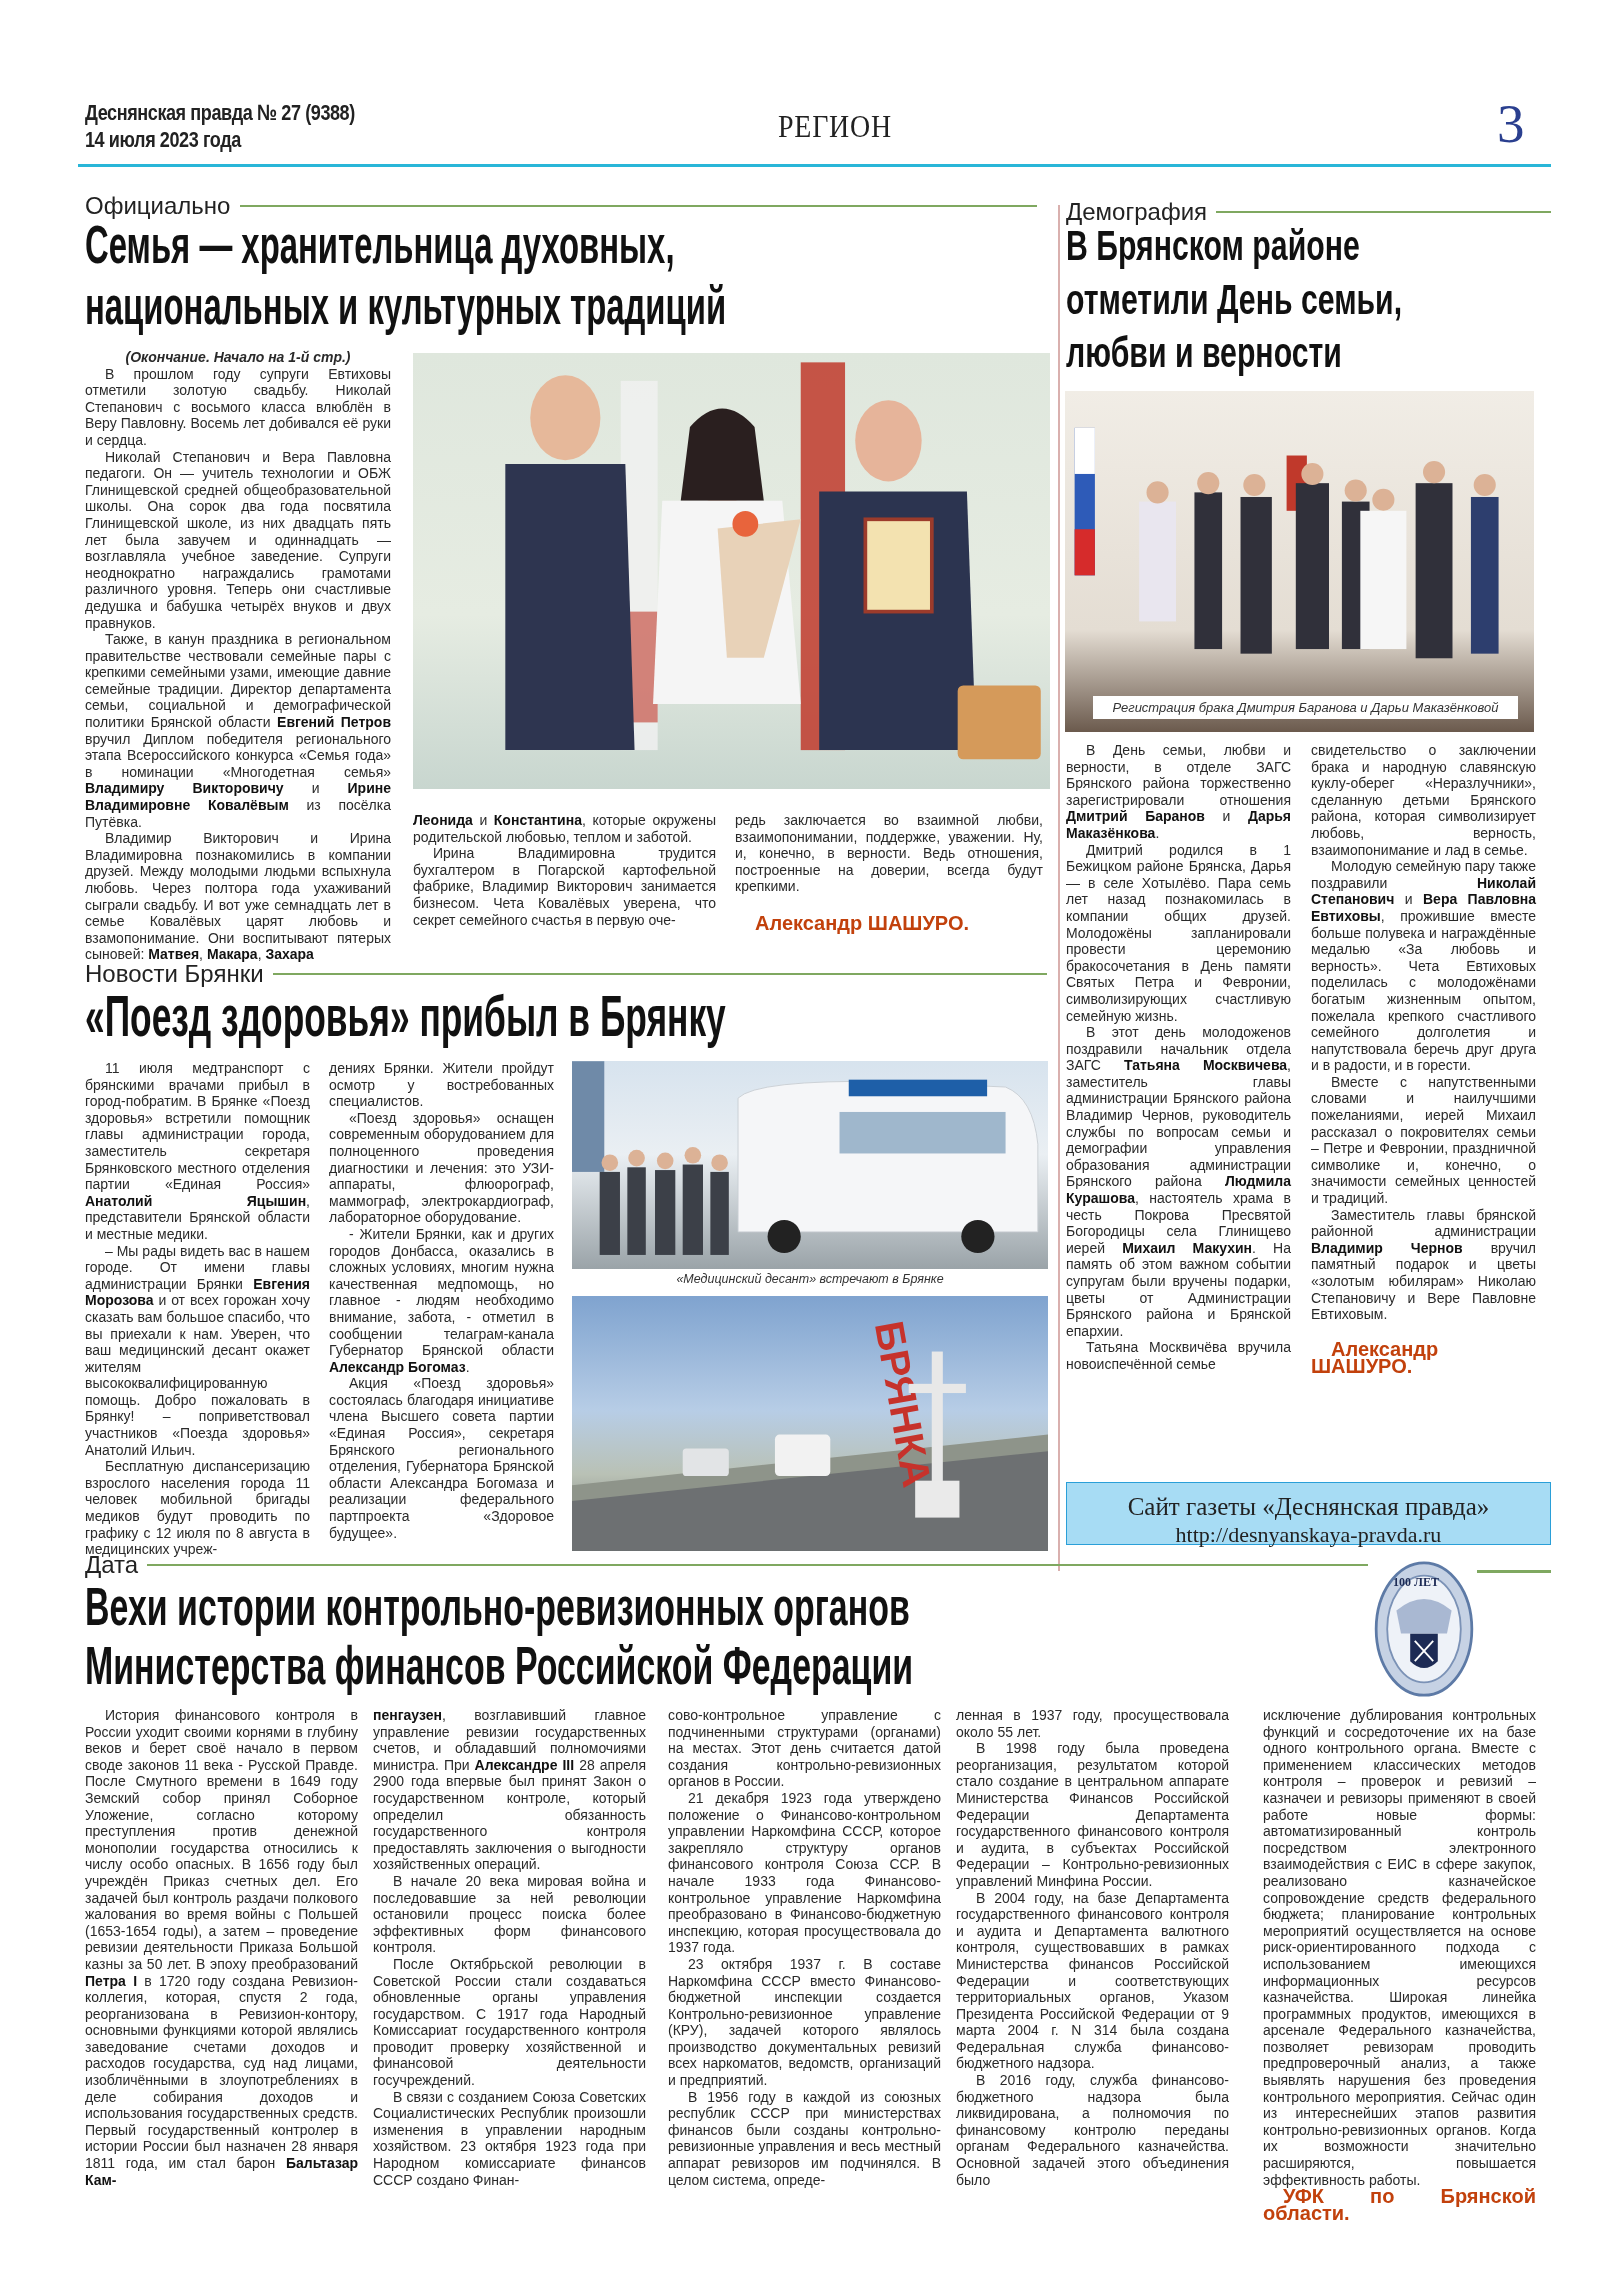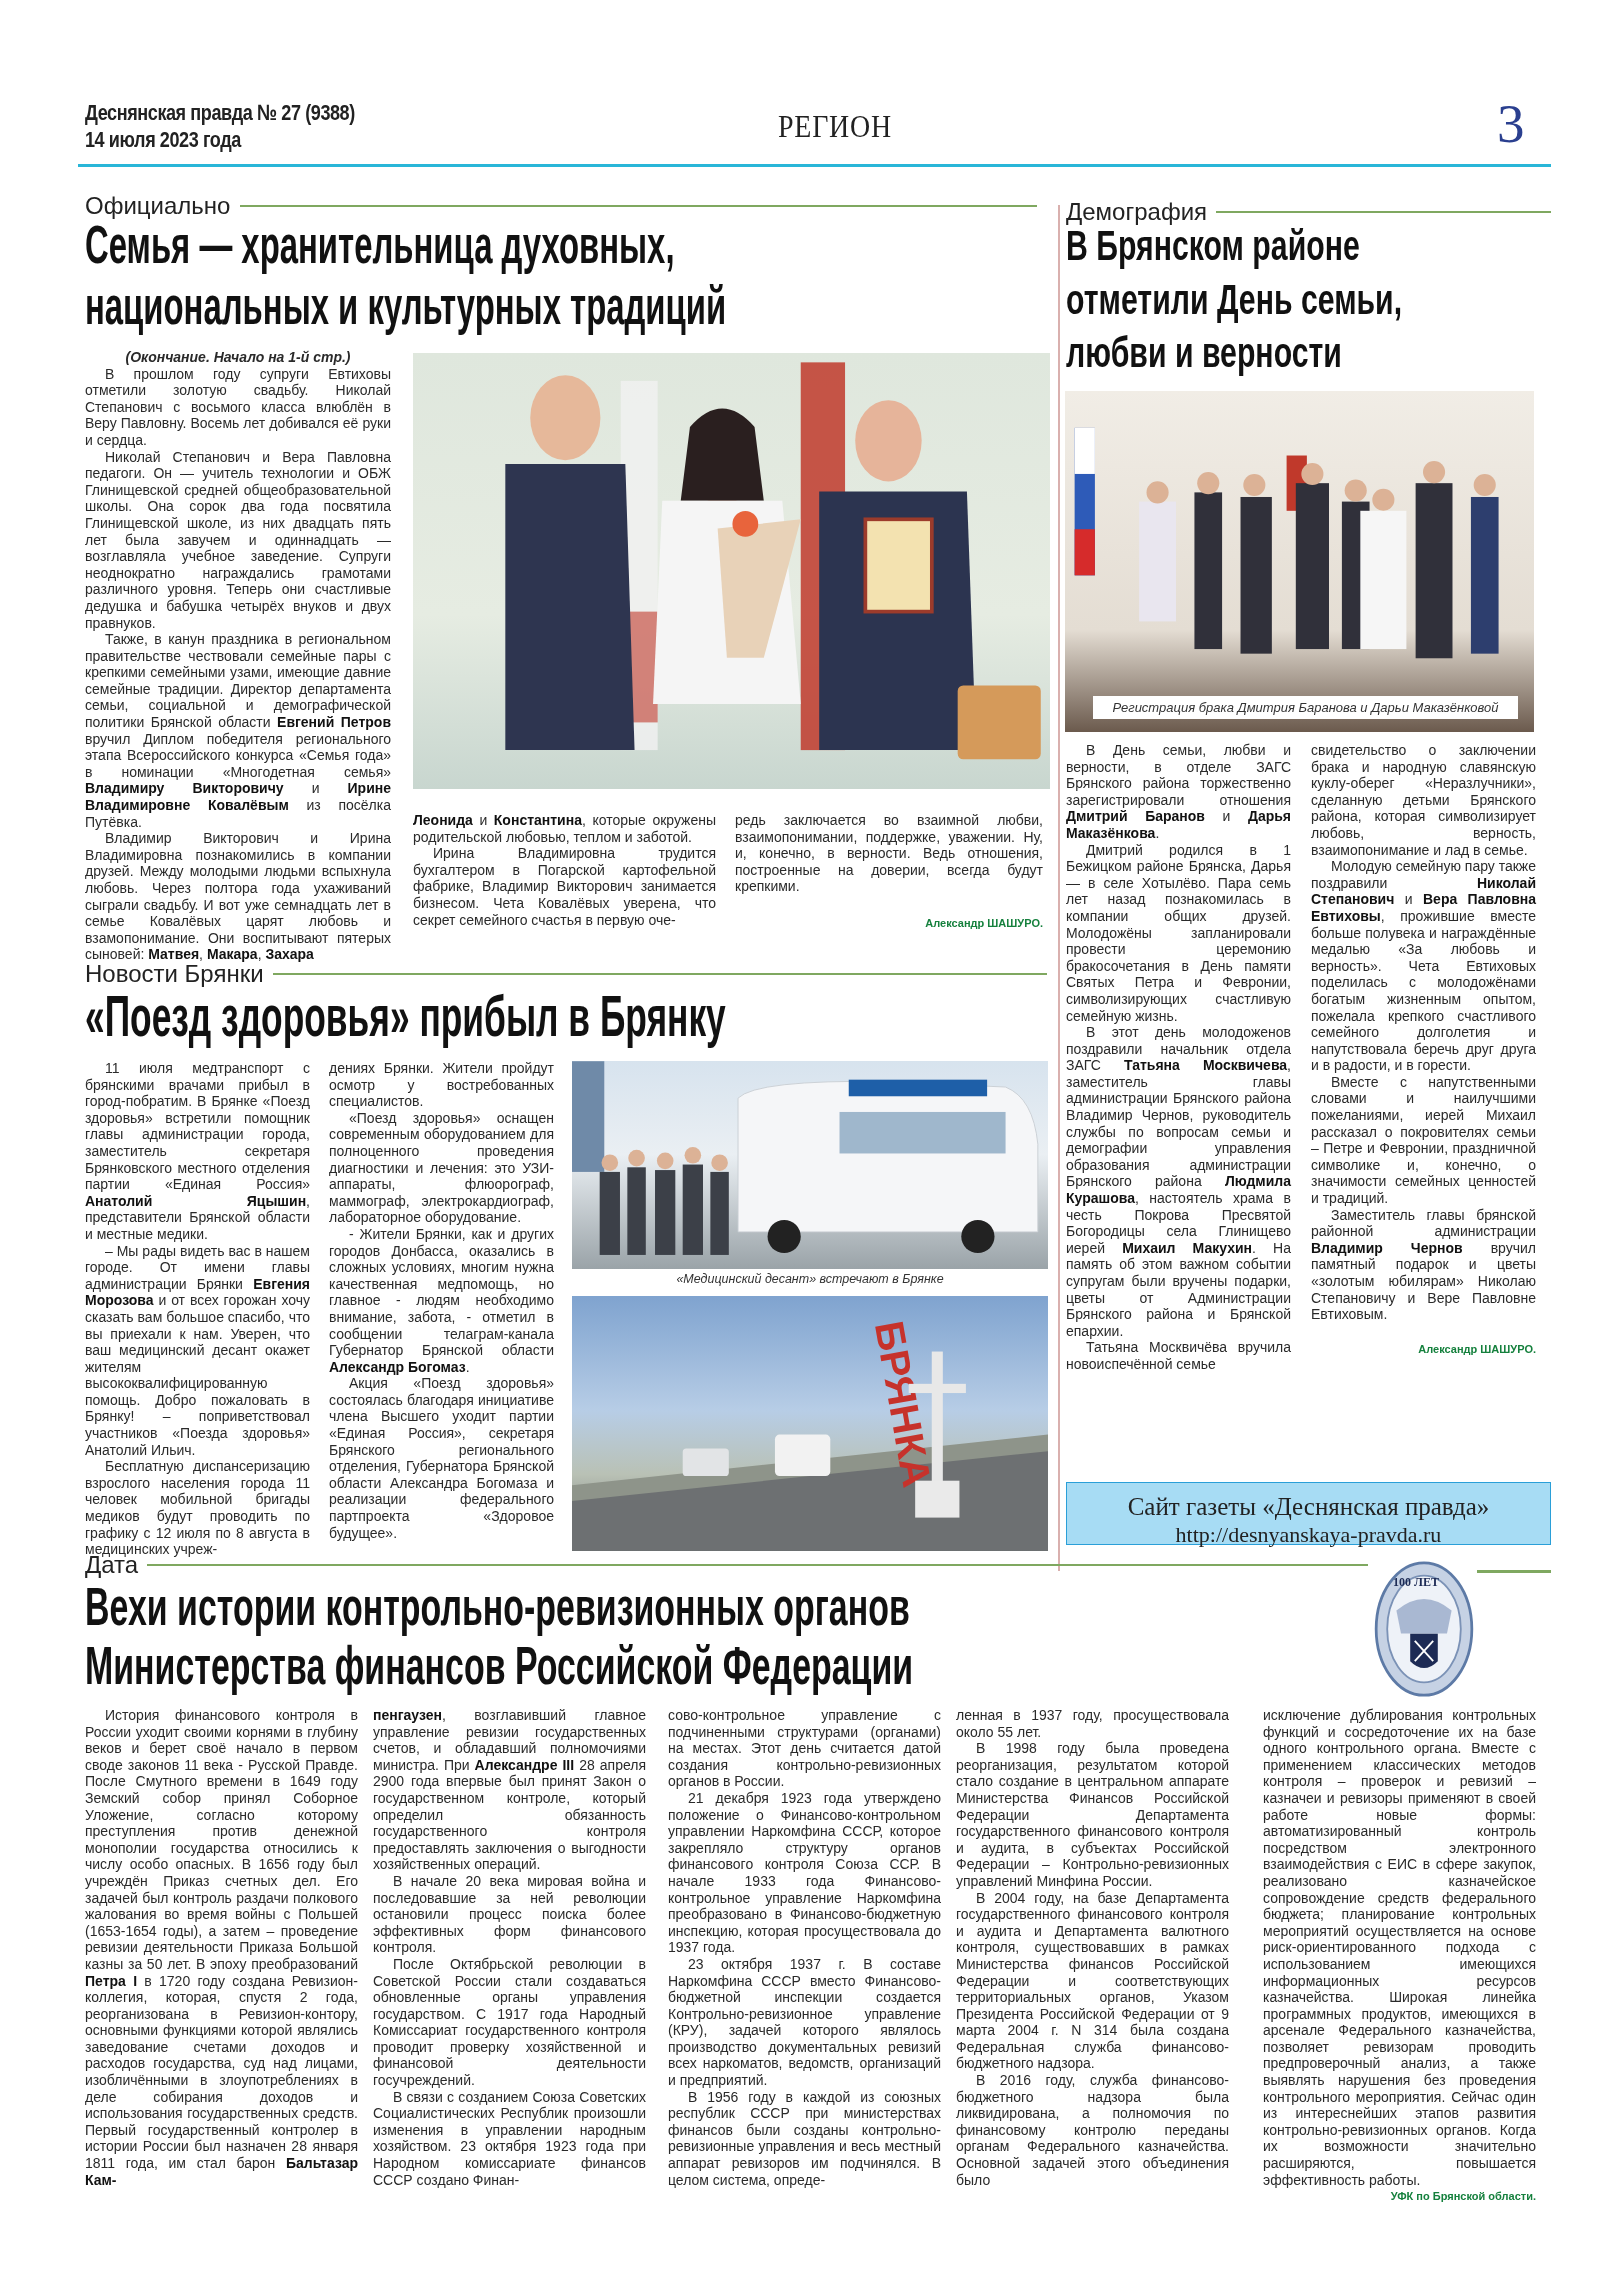--- a/index.html
+++ b/index.html
@@ -11,21 +11,21 @@
   .mast-section{left:778px;top:109px;font-family:"Liberation Serif",serif;font-size:31px;letter-spacing:0.9px;transform:scaleX(0.9);transform-origin:left top}
   .mast-page{left:1497px;top:96px;font-family:"Liberation Serif",serif;font-size:55px;color:#2a3f8f;line-height:1}
   .mast-rule{left:78px;top:164px;width:1473px;height:2.8px;background:#29b6d8}
   .rubric{font-size:24px;font-weight:normal;color:#222;white-space:nowrap;display:flex;align-items:center}
   .rubric .line{height:2.8px;background:#7fa860;margin-left:9.2px}
   .headline{font-family:"Liberation Sans",sans-serif;font-weight:bold;color:#111;line-height:1.0;transform-origin:left top;white-space:nowrap}
   .col{position:absolute;font-size:14px;line-height:16.6px;text-align:justify;hyphens:manual;color:#2a2a2a}
   .col p{text-indent:20px}
   .col p.noind{text-indent:0}
   .col b{color:#111}
-  .sig{font-weight:bold;text-align:right;font-size:11px;color:#15803d}
+  .sig{font-weight:bold;font-size:20px;color:#c2410c}
   .photo{position:absolute;overflow:hidden}
   .caption{position:absolute;background:#fff;font-style:italic;font-size:13px;line-height:15.7px;text-align:center;color:#333;padding:3.7px 9.2px}
   .vrule{position:absolute;width:1.8px;background:#d9b0ae}
   .site-box{position:absolute;left:1066px;top:1482px;width:485px;height:63px;background:#a7dcf4;border:1.8px solid #2a9fd8;text-align:center;font-family:"Liberation Serif",serif;color:#222}
   .site-box .t1{font-size:25px;line-height:29.5px;margin-top:9px}
   .site-box .t2{font-size:22px;line-height:26px}
 </style>
 </head>
 <body>
 
@@ -150,21 +150,21 @@
 
   <div class="col" style="left:85px;top:1060px;width:225px">
     <p><span>11 июля медтранспорт с брянскими врачами прибыл в город-побратим. В Брянке «Поезд здоровья» встретили помощник главы администрации города, заместитель секретаря Брянковского местного отделения партии «Единая Россия»</span> <b>Анатолий Яцышин</b><span>, представители Брянской области и местные медики.</span></p>
     <p><span>– Мы рады видеть вас в нашем городе. От имени главы администрации Брянки</span> <b>Евгения Морозова</b> <span>и от всех горожан хочу сказать вам большое спасибо, что вы приехали к нам. Уверен, что ваш медицинский десант окажет жителям высококвалифицированную помощь. Добро пожаловать в Брянку! – поприветствовал участников «Поезда здоровья» Анатолий Ильич.</span></p>
     <p>Бесплатную диспансеризацию взрослого населения города 11 человек мобильной бригады медиков будут проводить по графику с 12 июля по 8 августа в медицинских учреж-</p>
   </div>
   <div class="col" style="left:329px;top:1060px;width:225px">
     <p class="noind">дениях Брянки. Жители пройдут осмотр у востребованных специалистов.</p>
     <p>«Поезд здоровья» оснащен современным оборудованием для полноценного проведения диагностики и лечения: это УЗИ-аппараты, флюорограф, маммограф, электрокардиограф, лабораторное оборудование.</p>
     <p><span>- Жители Брянки, как и других городов Донбасса, оказались в сложных условиях, многим нужна качественная медпомощь, но главное - людям необходимо внимание, забота, - отметил в сообщении телаграм-канала Губернатор Брянской области</span> <b>Александр Богомаз</b>.</p>
-    <p>Акция «Поезд здоровья» состоялась благодаря инициативе члена Высшего уходит партии «Единая Россия», секретаря Брянского регионального отделения, Губернатора Брянской области Александра Богомаза и реализации федерального партпроекта «Здоровое будущее».</p>
+    <p>Акция «Поезд здоровья» состоялась благодаря инициативе члена Высшего совета партии «Единая Россия», секретаря Брянского регионального отделения, Губернатора Брянской области Александра Богомаза и реализации федерального партпроекта «Здоровое будущее».</p>
   </div>
 
   <div class="photo" style="left:572px;top:1061px;width:476px;height:208px;background:linear-gradient(180deg,#d7e3ee 0%,#eaeff3 45%,#9aa3a8 100%)">
     <svg width="476" height="208" viewBox="0 0 516 225">
       <rect x="0" y="0" width="35" height="120" fill="#6f8aa8"></rect>
       <path d="M180 40 Q200 20 340 22 L470 28 Q500 40 505 90 L505 185 L180 185 Z" fill="#f5f6f8" stroke="#c9ced4"></path>
       <rect x="290" y="55" width="180" height="45" fill="#9fb7cc"></rect>
       <rect x="300" y="20" width="150" height="18" fill="#1e5fa8"></rect>
       <circle cx="230" cy="190" r="18" fill="#222"></circle>
         <circle cx="440" cy="190" r="18" fill="#222"></circle>

